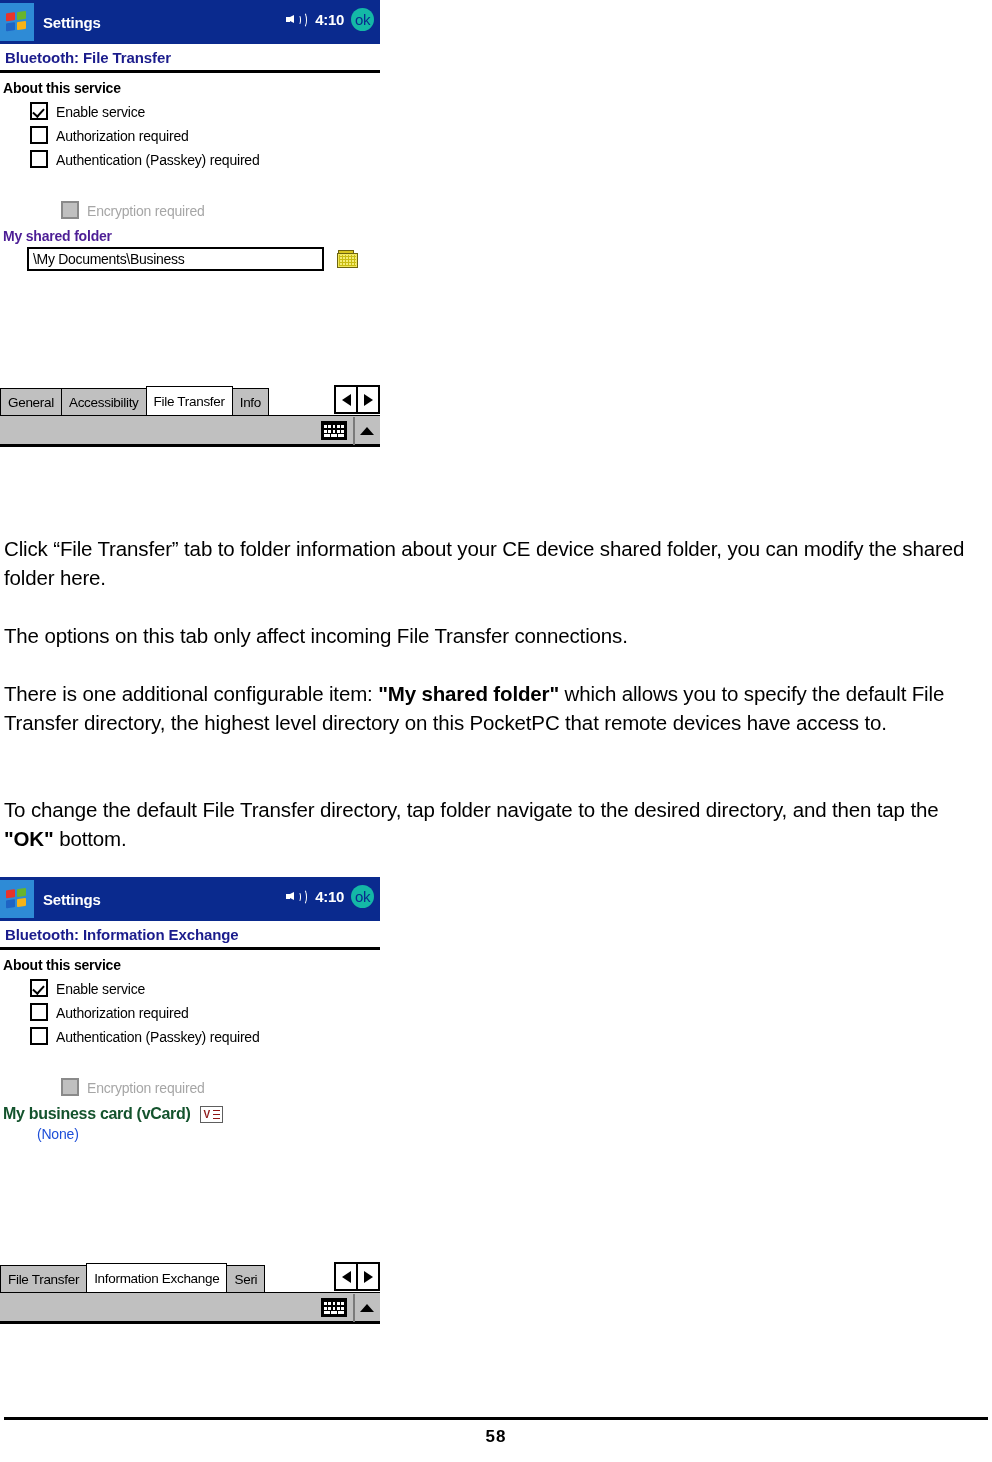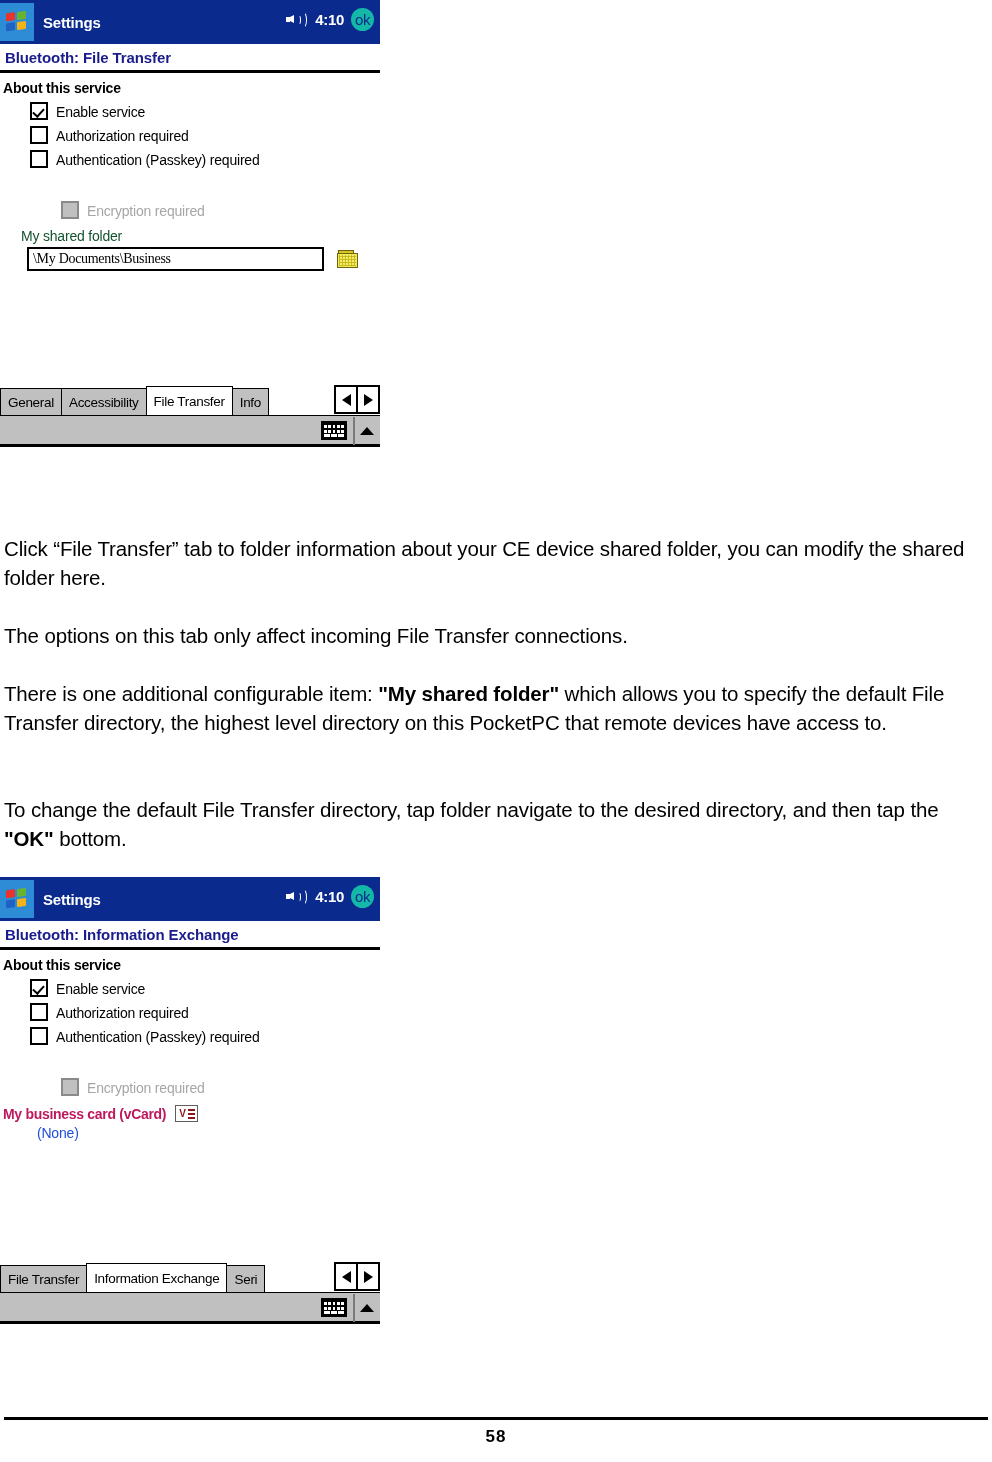--- a/index.html
+++ b/index.html
@@ -182,32 +182,31 @@
     font-size: 14px;
     color: #000000;
     margin-left: 8px;
     letter-spacing: -0.2px;
     white-space: nowrap;
   }
   .cb-label.disabled { color: #A6A6A6; }
 
   .folder-label {
     font-size: 14px;
-    font-weight: normal;
-    color: #14532d;
-    padding-left: 21px;
+    font-weight: bold;
+    color: #4c1d95;
+    padding-left: 3px;
     margin-top: 9px;
     letter-spacing: -0.2px;
   }
   .path-row {
     display: flex;
     align-items: center;
     margin-top: 3px;
     padding-left: 27px;
-    font-family: Liberation Serif, serif;
   }
   .path-field {
     width: 297px;
     height: 24px;
     border: 2px solid #000000;
     background: #ffffff;
     box-sizing: border-box;
     font-size: 14px;
     color: #000000;
     display: flex;
@@ -249,23 +248,23 @@
       #F4EC78;
   }
 
   .vcard-label-row {
     display: flex;
     align-items: center;
     padding-left: 3px;
     margin-top: 9px;
   }
   .vcard-label {
-    font-size: 14px;
-    font-weight: bold;
-    color: #be185d;
+    font-size: 16px;
+    font-weight: bold;
+    color: #14532d;
     letter-spacing: -0.3px;
   }
   .vcard-ico {
     width: 23px;
     height: 17px;
     margin-left: 9px;
     border: 1px solid #5E5E5E;
     background: #ffffff;
     box-sizing: border-box;
     position: relative;

